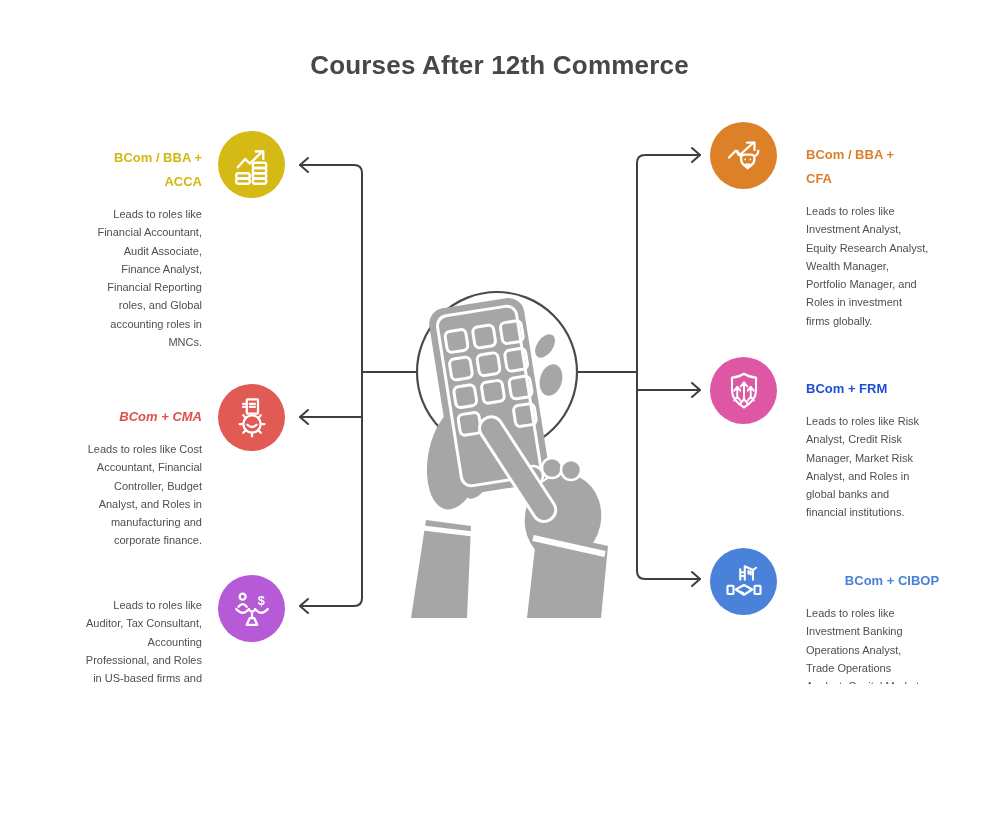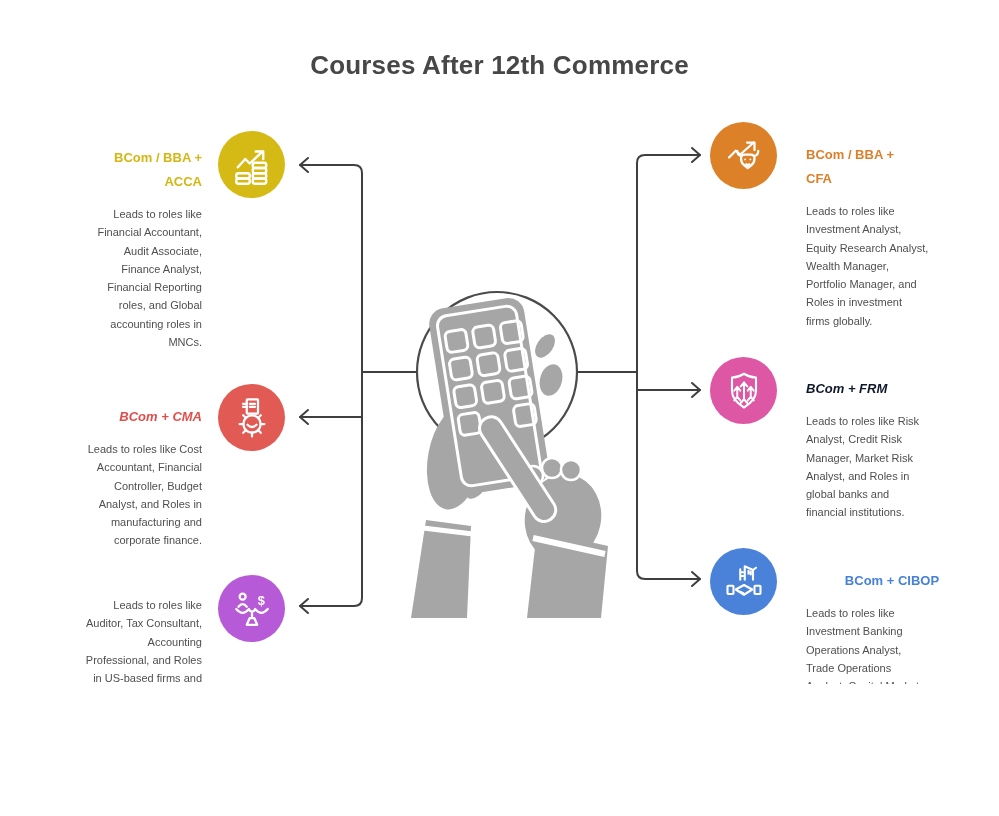--- a/index.html
+++ b/index.html
@@ -6,21 +6,21 @@
   #stage{position:relative;width:999px;height:684px;background:#ffffff;overflow:hidden;
          font-family:"Liberation Sans",sans-serif;}
   .title{position:absolute;left:0;top:50px;width:100%;text-align:center;
          font-size:26px;font-weight:bold;color:#474747;letter-spacing:.2px;}
   .item{position:absolute;width:172px;}
   .item.left{text-align:right;}
   .item.right{text-align:left;}
   .hd{margin:0 0 11px 0;font-size:13px;line-height:24px;font-weight:bold;white-space:pre-line;}
   .desc{margin:0;font-size:11px;line-height:18.3px;color:#4f4f4f;white-space:pre-line;}
   .i-acca .hd{color:#d3b712;} .i-cma .hd{color:#e04e4c;font-style:italic;} .i-cpa .hd{color:#b554d6;}
-  .i-cfa .hd{color:#dc7f2b;} .i-frm .hd{color:#0f172a;font-style:italic;} .i-cibop .hd{color:#4781d8;text-align:center;}
+  .i-cfa .hd{color:#dc7f2b;} .i-frm .hd{color:#1d4ed8;} .i-cibop .hd{color:#4781d8;text-align:center;}
   .icon{position:absolute;width:67px;height:67px;border-radius:50%;
         display:flex;align-items:center;justify-content:center;}
   .icon svg{display:block;}
   .bg-acca{background:#d5ba15;} .bg-cma{background:#e15b54;} .bg-cpa{background:#b75ad7;}
   .bg-cfa{background:#dc8128;} .bg-frm{background:#de57a4;} .bg-cibop{background:#4b82d9;}
   #connectors{position:absolute;left:0;top:0;}
   #center-art{position:absolute;left:405px;top:280px;}
   .footer{position:absolute;left:18px;top:791px;display:flex;align-items:center;gap:5px;
           font-size:11.5px;color:#b9b9b9;}
 </style>

